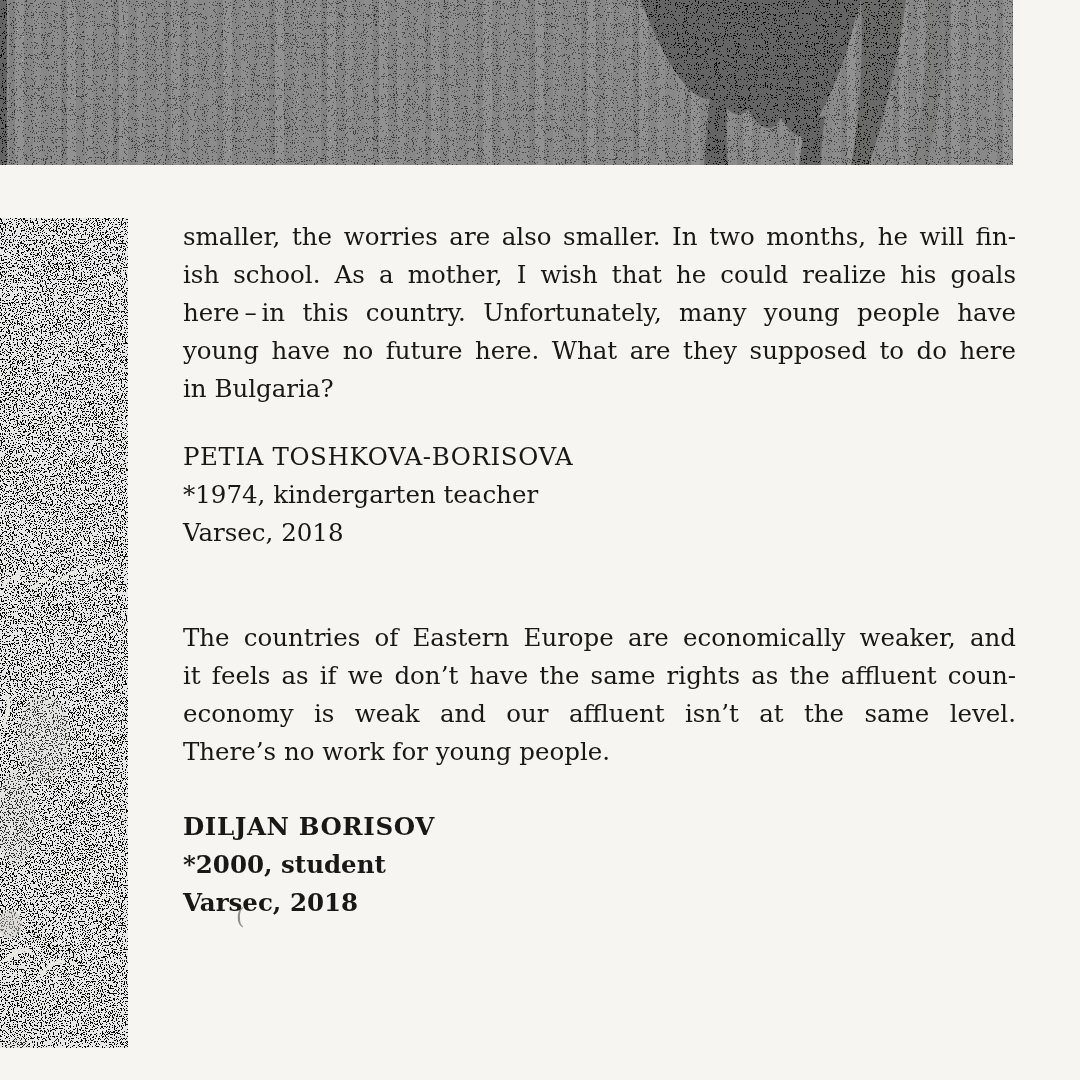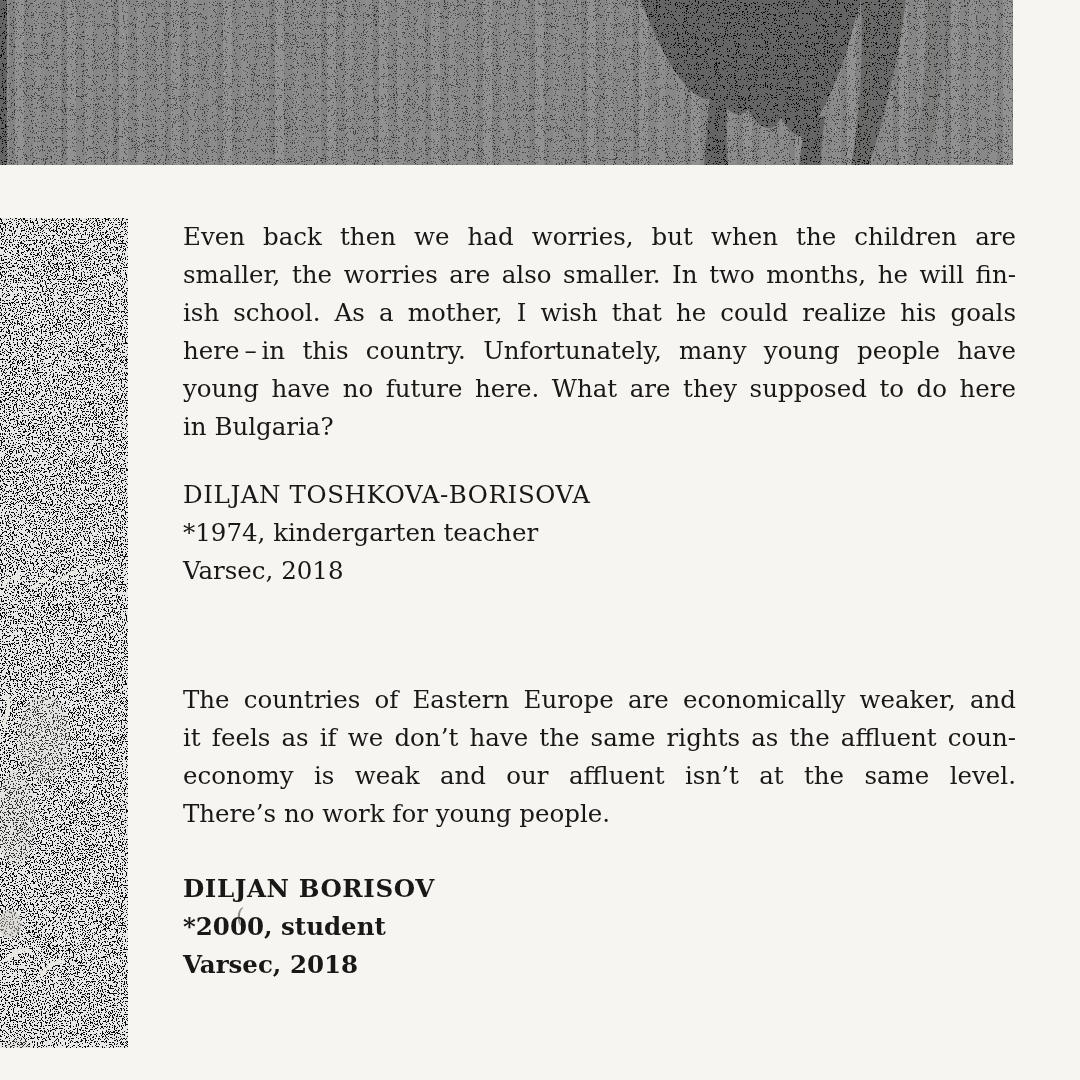--- a/index.html
+++ b/index.html
@@ -34,21 +34,21 @@
   }
   .qline {
     height: 38px; line-height: 38px;
     font-size: 24.5px;
     text-align: justify; text-align-last: justify;
     white-space: normal;
   }
   .qline.last { text-align-last: left; }
   .attr-block { margin-top: 30px; }
   .attr-block.second { margin-top: 37px; font-weight: bold; }
-  .para-2 { margin-top: 91px; }
+  .para-2 { margin-top: 67px; }
   .attr-line {
     height: 38px; line-height: 38px;
     font-size: 24.5px;
   }
   .attr-name { letter-spacing: 0.6px; }
 
   .scan-artifact {
     position: absolute; left: 236px; top: 906px;
     font-size: 22px; color: #8f8e89; line-height: 22px;
   }
@@ -127,30 +127,29 @@
         <ellipse cx="18" cy="868" rx="20" ry="50" opacity="0.16"></ellipse>
       </g>
     </svg>
   </div>
 
   <span class="scan-artifact">(</span>
 
   <div class="text-col">
 
     <div>
-      <div class="qline">Even back then we had worries, but when the children are</div>
       <div class="qline">smaller, the worries are also smaller. In two months, he will fin-</div>
       <div class="qline">ish school. As a mother, I wish that he could realize his goals</div>
       <div class="qline">here – in this country. Unfortunately, many young people have</div>
       <div class="qline">young have no future here. What are they supposed to do here</div>
       <div class="qline last">in Bulgaria?</div>
     </div>
 
     <div class="attr-block">
-      <div class="attr-line attr-name">DILJAN TOSHKOVA-BORISOVA</div>
+      <div class="attr-line attr-name">PETIA TOSHKOVA-BORISOVA</div>
       <div class="attr-line">*1974, kindergarten teacher</div>
       <div class="attr-line">Varsec, 2018</div>
     </div>
 
     <div class="para-2">
       <div class="qline">The countries of Eastern Europe are economically weaker, and</div>
       <div class="qline">it feels as if we don’t have the same rights as the affluent coun-</div>
       <div class="qline">economy is weak and our affluent isn’t at the same level.</div>
       <div class="qline last">There’s no work for young people.</div>
     </div>

